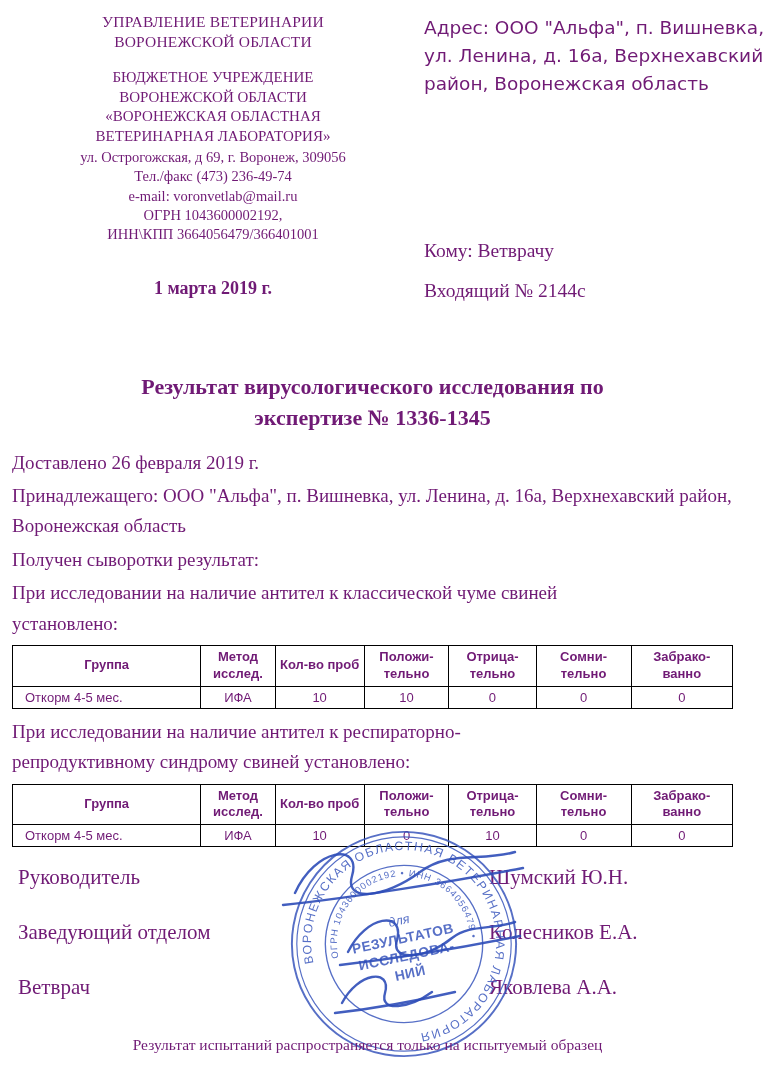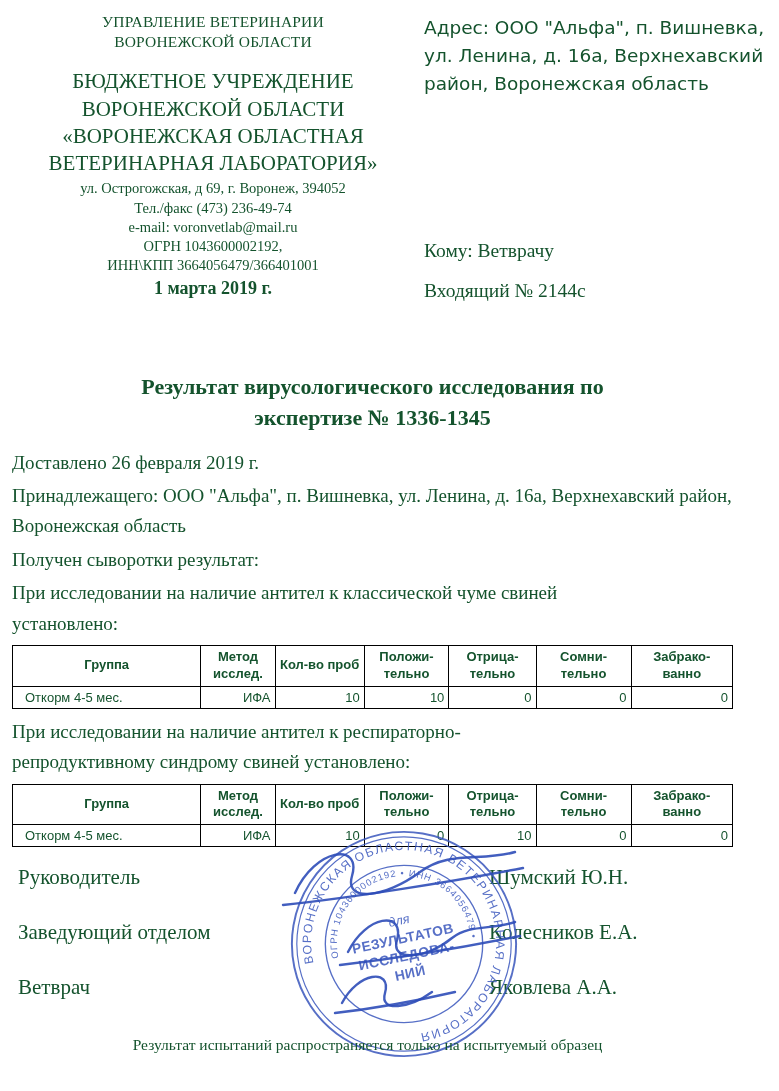--- a/index.html
+++ b/index.html
@@ -3,33 +3,33 @@
 <meta charset="utf-8">
 <style>
   * { box-sizing: border-box; margin: 0; padding: 0; }
   html, body { background: #e8e8e8; }
   .page {
     position: relative;
     width: 779px;
     height: 1091px;
     margin: 0 auto;
     background: #ffffff;
-    color: #14532d;
+    color: #701a75;
     font-family: "Liberation Serif", serif;
     overflow: hidden;
   }
   .preline { white-space: pre-line; }
 
   
   .letterhead {
     position: absolute; left: 36px; top: 12px; width: 354px;
     text-align: center;
   }
   .lh-dept { font-size: 15.5px; line-height: 1.3; letter-spacing: .2px; }
-  .lh-inst { font-size: 21px; line-height: 1.3; margin-top: 16px; }
+  .lh-inst { font-size: 15px; line-height: 1.3; margin-top: 16px; }
   .lh-line { font-size: 14.5px; line-height: 1.32; }
   .lh-gap { margin-top: 2px; }
   .doc-date {
     position: absolute; left: 36px; top: 278px; width: 354px;
     text-align: center; font-weight: bold; font-size: 18px;
   }
 
   
   .recipient-address {
     position: absolute; left: 424px; top: 14px; width: 340px;
@@ -79,21 +79,21 @@
     font-weight: bold;
     text-align: center;
     vertical-align: middle;
     line-height: 1.3;
     padding: 3px 2px;
     white-space: pre-line;
     height: 40px;
   }
   table.result-table td {
     font-size: 13px;
-    text-align: right;
+    text-align: center;
     vertical-align: middle;
     padding: 2px 4px;
     height: 22px;
   }
   table.result-table td.left { text-align: left; padding-left: 12px; }
 
   
   .sig-block { margin-top: 18px; }
   .sig-row {
     display: flex;
@@ -142,21 +142,21 @@
 
 <div class="page">
 
   <div class="letterhead">
     <div class="lh-dept preline">УПРАВЛЕНИЕ ВЕТЕРИНАРИИ
 ВОРОНЕЖСКОЙ ОБЛАСТИ</div>
     <div class="lh-inst preline">БЮДЖЕТНОЕ УЧРЕЖДЕНИЕ
 ВОРОНЕЖСКОЙ ОБЛАСТИ
 «ВОРОНЕЖСКАЯ ОБЛАСТНАЯ
 ВЕТЕРИНАРНАЯ ЛАБОРАТОРИЯ»</div>
-    <div class="lh-line lh-gap">ул. Острогожская, д 69, г. Воронеж, 394052</div>
+    <div class="lh-line lh-gap">ул. Острогожская, д 69, г. Воронеж, 309056</div>
     <div class="lh-line">Тел./факс  (473) 236-49-74</div>
     <div class="lh-line">e-mail: voronvetlab@mail.ru</div>
     <div class="lh-line">ОГРН 1043600002192,</div>
     <div class="lh-line">ИНН\КПП 3664056479/366401001</div>
   </div>
   <div class="doc-date">1 марта 2019 г.</div>
 
   <div class="recipient-address preline">Адрес: ООО "Альфа", п. Вишневка,
 ул. Ленина, д. 16а, Верхнехавский
 район, Воронежская область</div>

